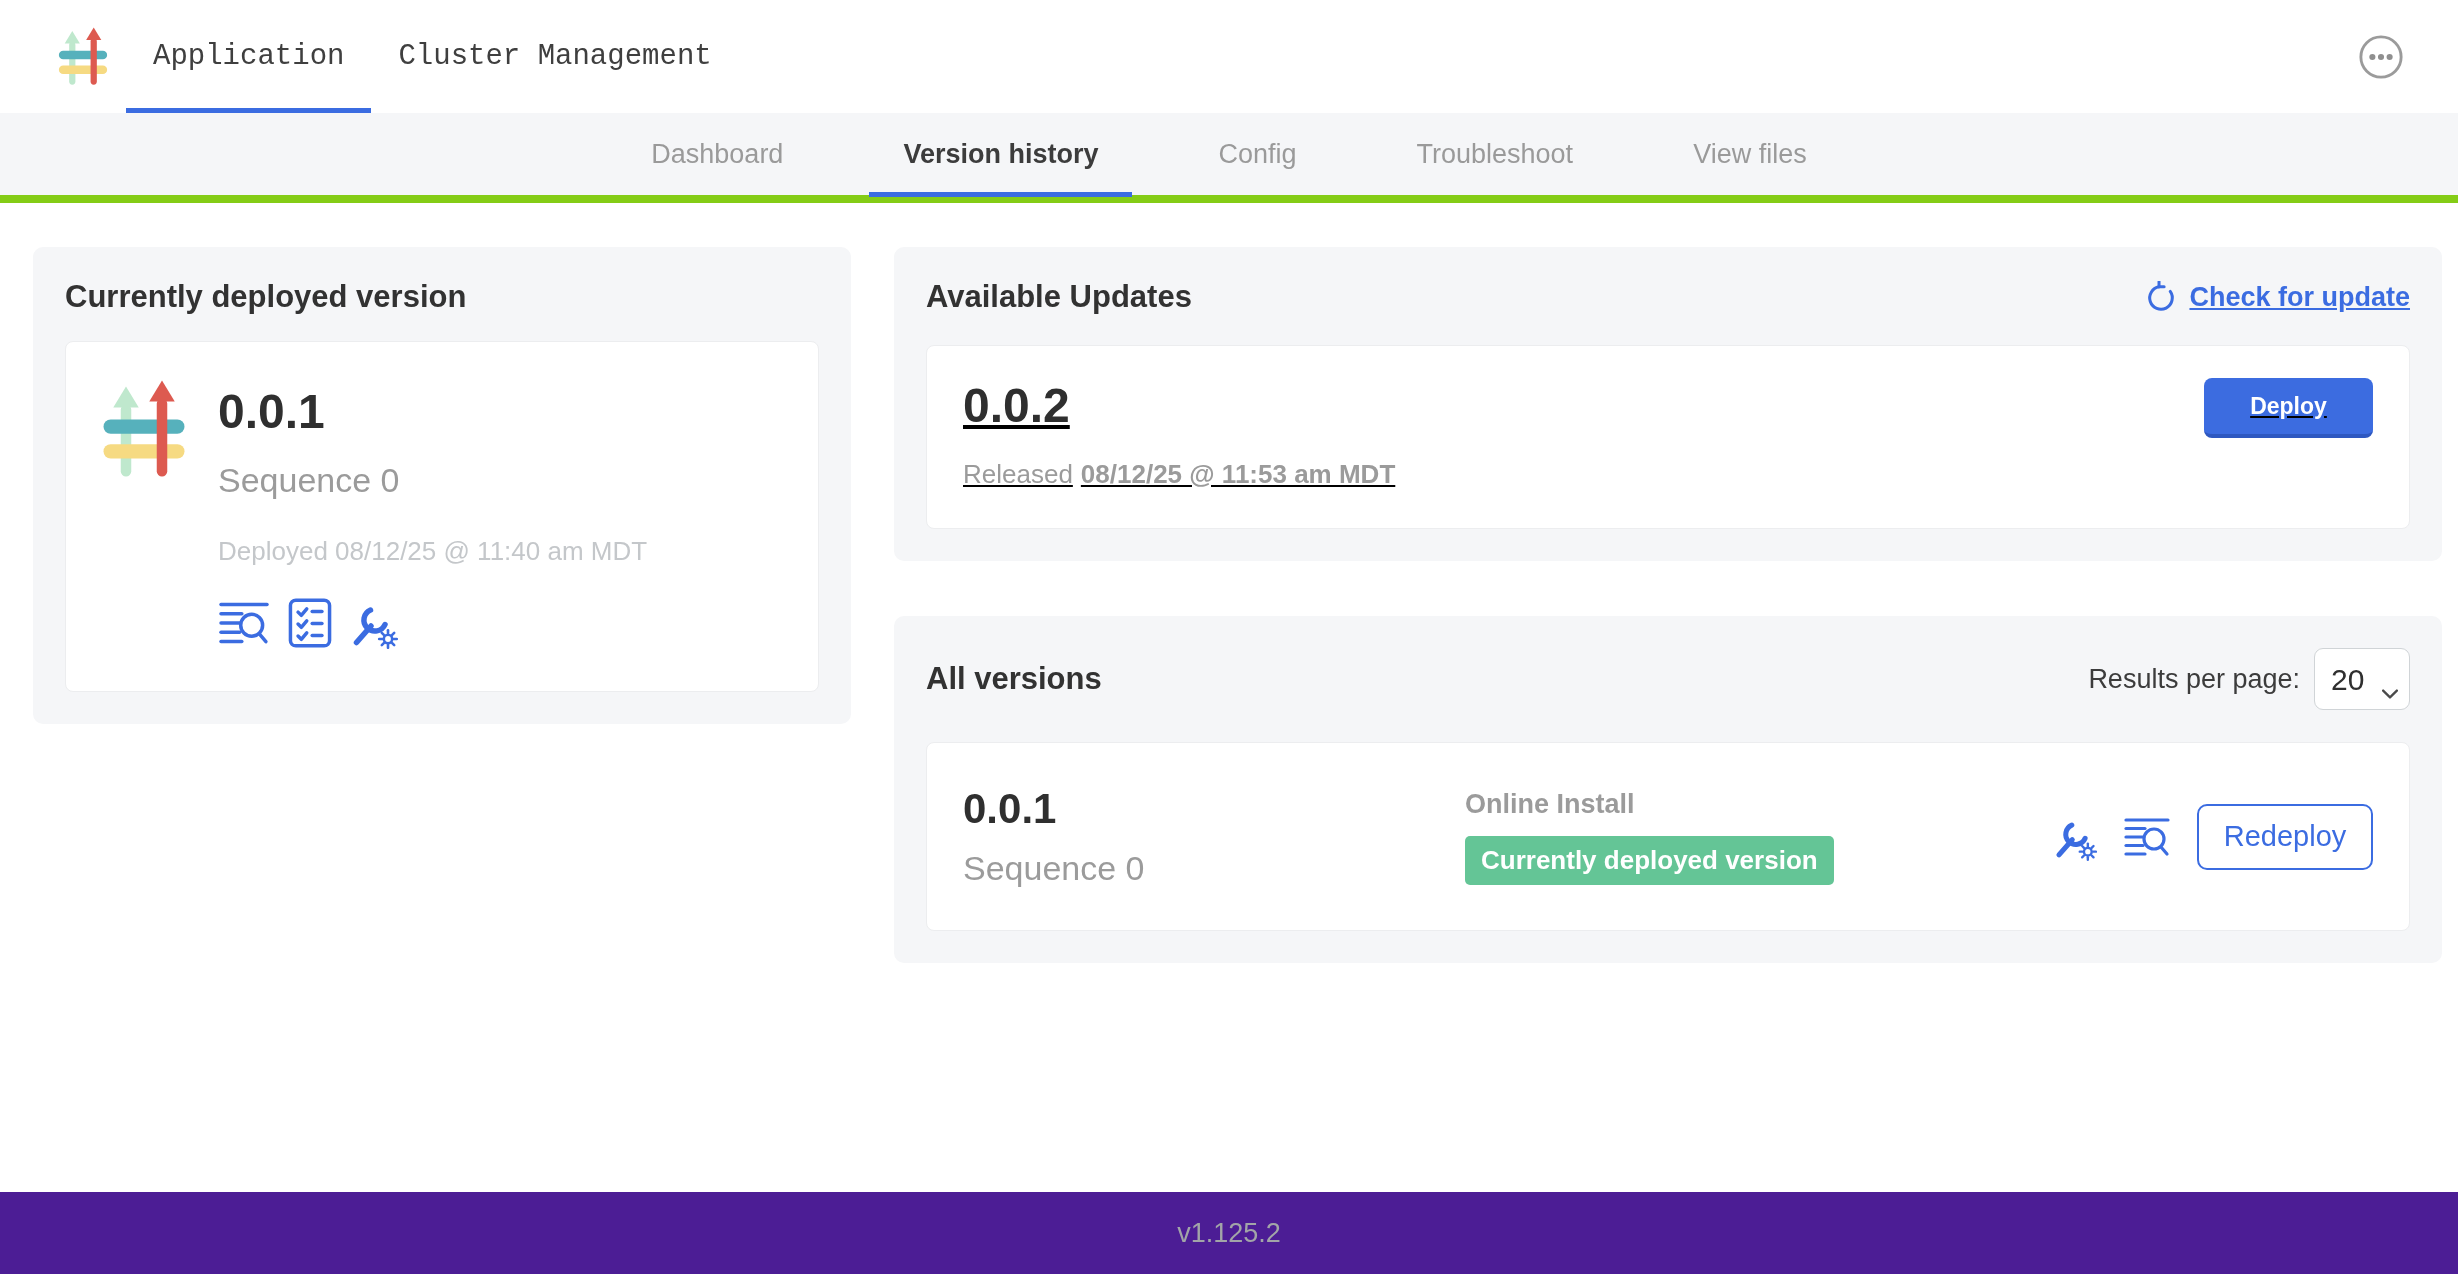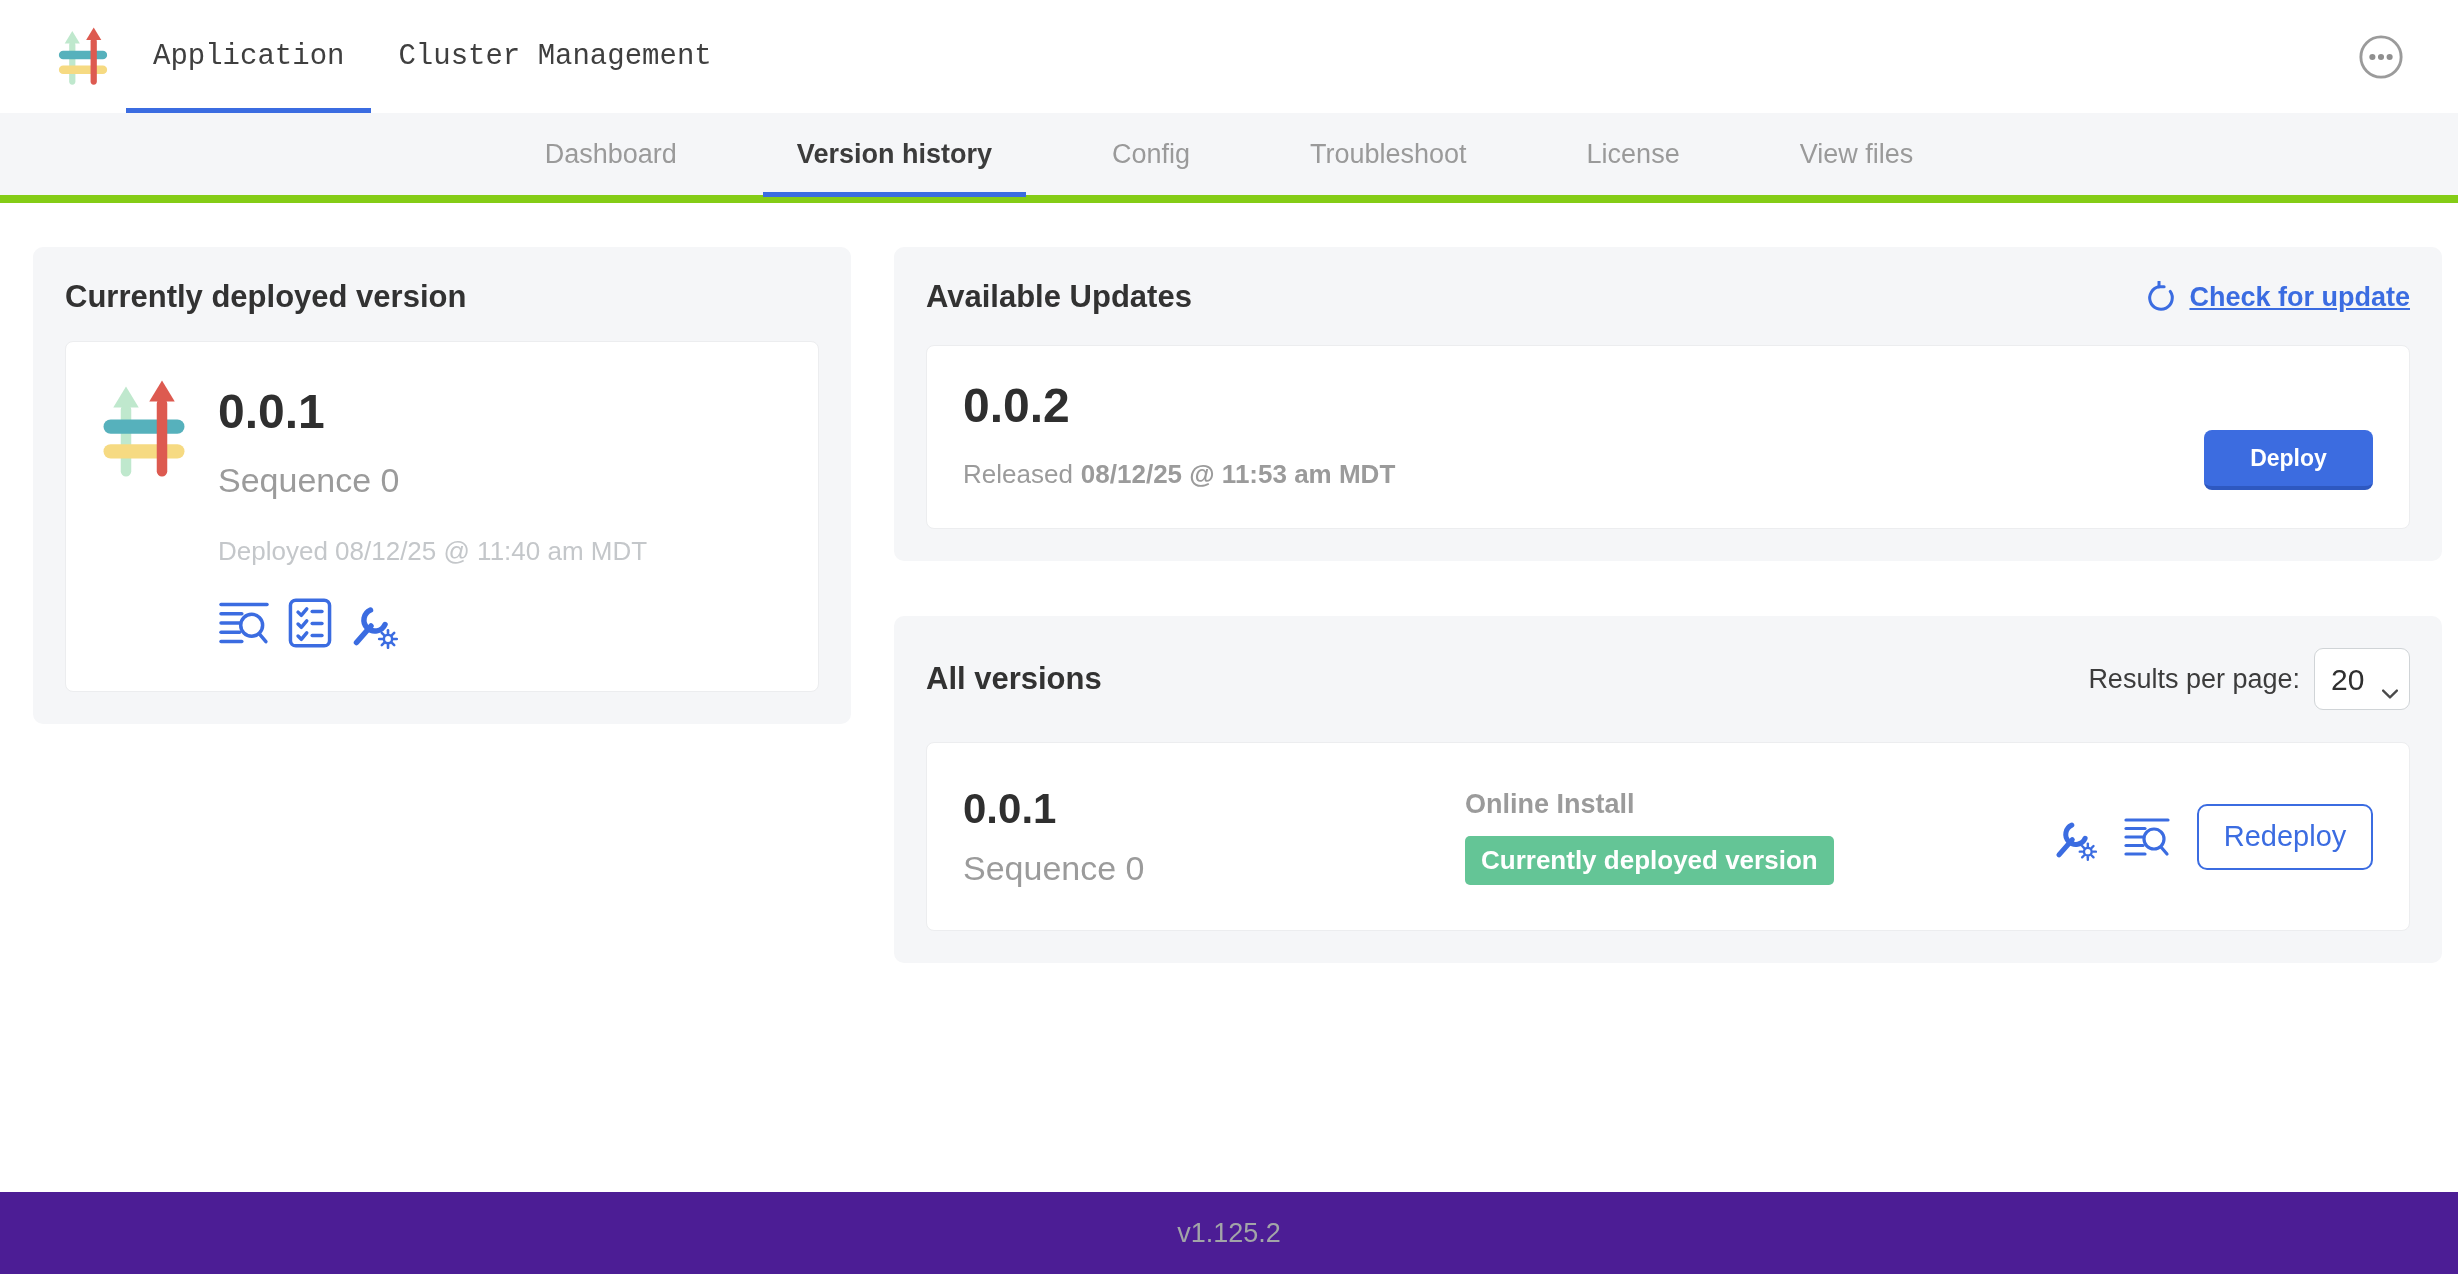--- a/index.html
+++ b/index.html
@@ -34,21 +34,21 @@
   .ver-big{font-size:48px;font-weight:bold;color:#2f2f2f;margin-top:8px;}
   .seq{font-size:34px;color:#9b9b9b;margin-top:22px;}
   .deployed{font-size:26px;color:#c4c7ca;margin-top:36px;}
   .icon-row{display:flex;gap:18px;margin-top:30px;align-items:center;}
   .icon-btn{background:none;border:none;padding:0;cursor:pointer;display:flex;align-items:center;}
   
   .right-col{flex:1 1 auto;display:flex;flex-direction:column;gap:55px;}
   .card-head{display:flex;align-items:center;justify-content:space-between;}
   .check-link{display:flex;align-items:center;gap:12px;color:#3b6ce1;font-size:27px;font-weight:bold;cursor:pointer;text-decoration:none;}
   .check-link .link-text{text-decoration:underline;}
-  .update-inner{margin-top:30px;padding:32px 36px 38px;display:flex;justify-content:space-between;align-items:flex-end;}
+  .update-inner{margin-top:30px;padding:32px 36px 38px;display:flex;justify-content:space-between;align-items:flex-start;text-decoration:underline;}
   .released{font-size:26px;color:#9b9b9b;margin-top:26px;}
   .released .rel-date{font-weight:bold;margin-left:8px;}
   .deploy-btn{width:169px;height:60px;background:#3c6ce0;border:none;border-bottom:4px solid #2e58c0;border-radius:8px;color:#fff;font-size:23px;font-weight:bold;font-family:inherit;cursor:pointer;}
   .rpp{display:flex;align-items:center;gap:14px;font-size:27px;color:#3c3c3c;}
   .select-wrap{position:relative;display:flex;}
   .select-wrap select{appearance:none;-webkit-appearance:none;width:96px;height:62px;border:1px solid #d0d4d7;border-radius:9px;background:#fff;font-size:30px;font-family:inherit;color:#2f2f2f;padding:0 34px 0 16px;cursor:pointer;}
   .select-wrap .chev{position:absolute;right:12px;top:27px;pointer-events:none;}
   .version-row{margin-top:32px;padding:42px 36px;display:flex;align-items:center;}
   .vr-left{flex:0 0 502px;}
   .row-ver{font-size:42px;font-weight:bold;color:#2f2f2f;}
@@ -101,23 +101,20 @@
   <div class="snav-item active">
     <span>Version history</span>
   </div>
   <div class="snav-item">
     <span>Config</span>
   </div>
   <div class="snav-item">
     <span>Troubleshoot</span>
   </div>
   <div class="snav-item">
-    <span>License</span>
-  </div>
-  <div class="snav-item">
     <span>View files</span>
   </div>
 </nav>
 
 <main>
   <div class="layout">
 
     <section class="card left-card">
       <h2>Currently deployed version</h2>
       <div class="inner left-inner">

